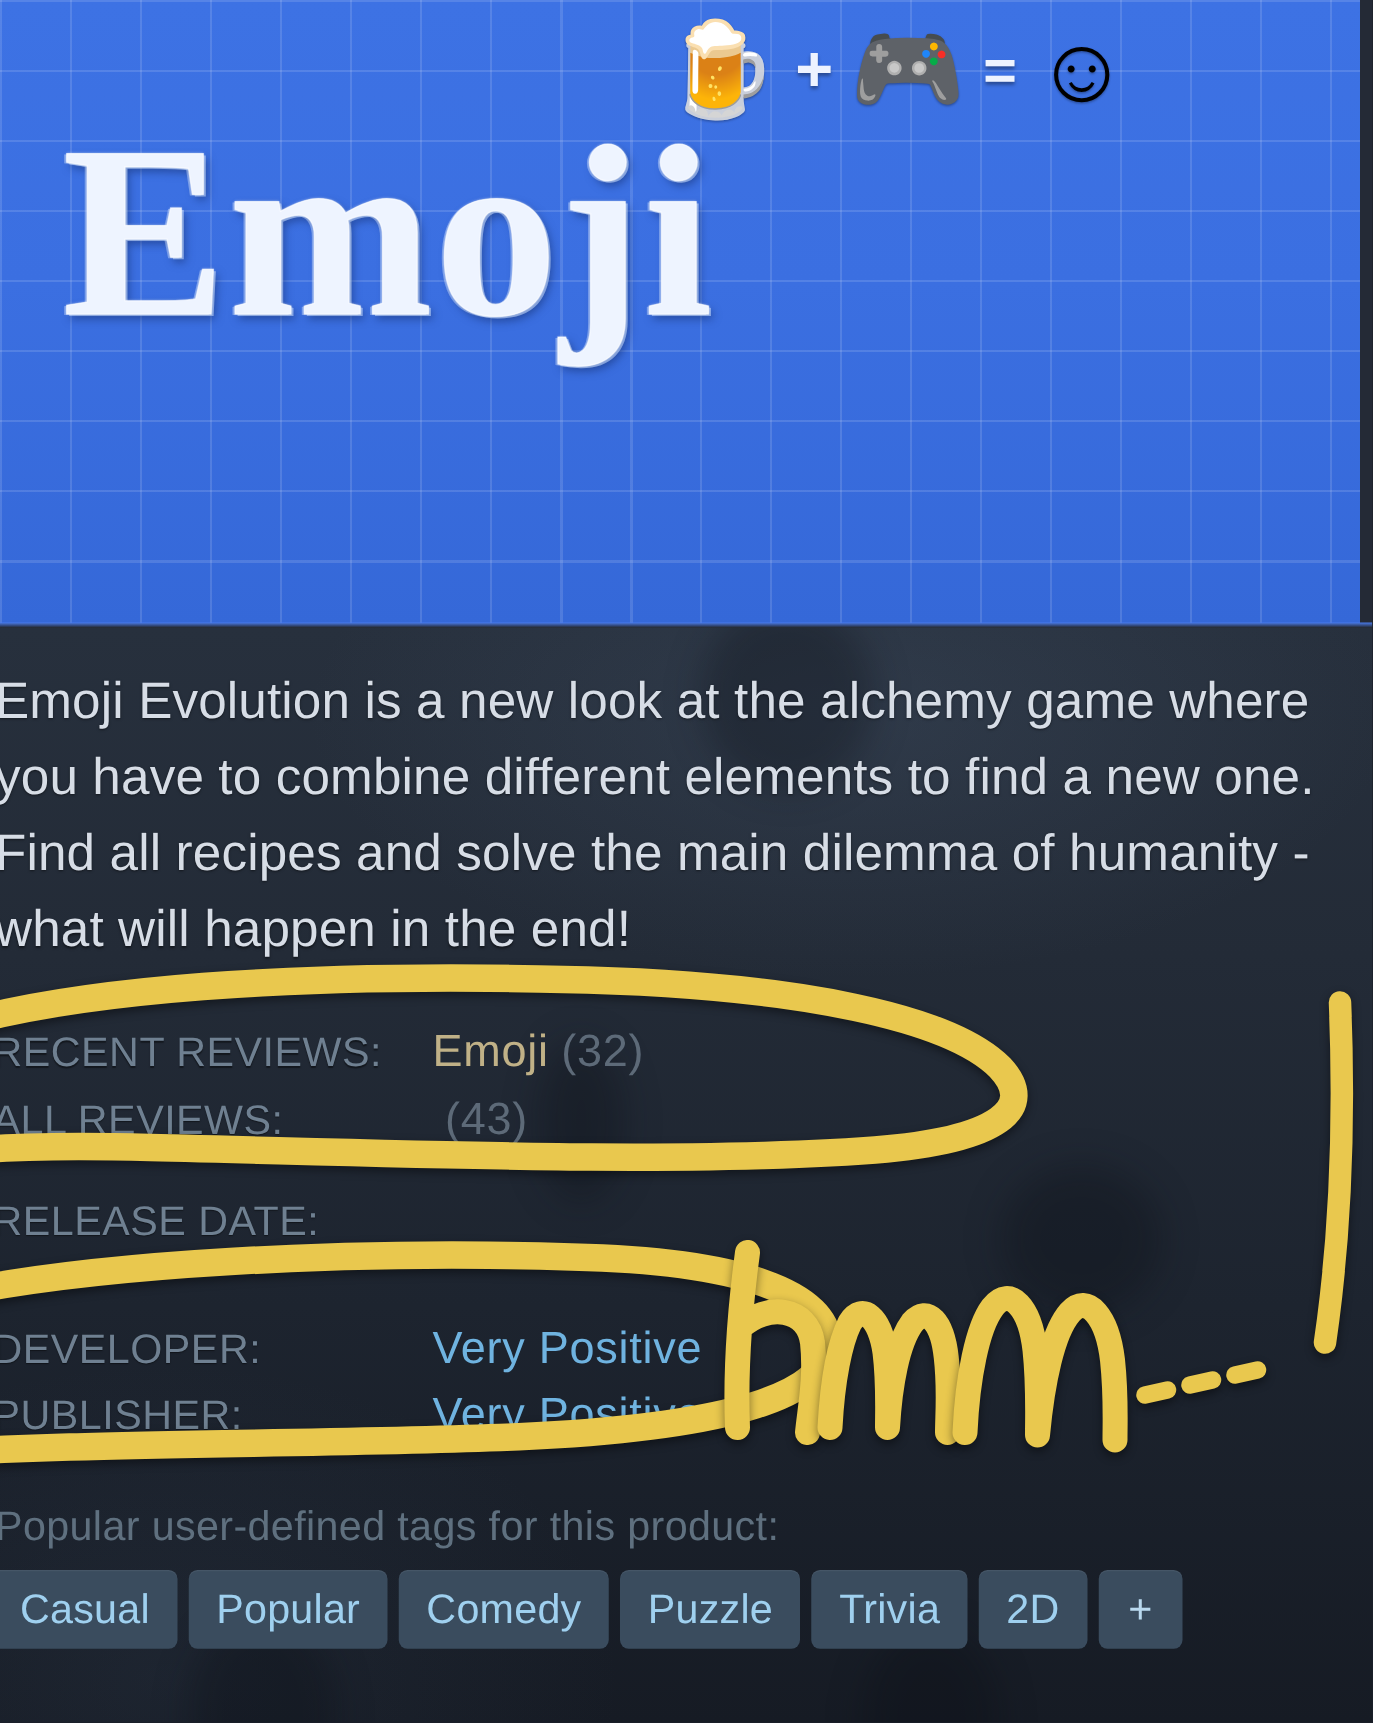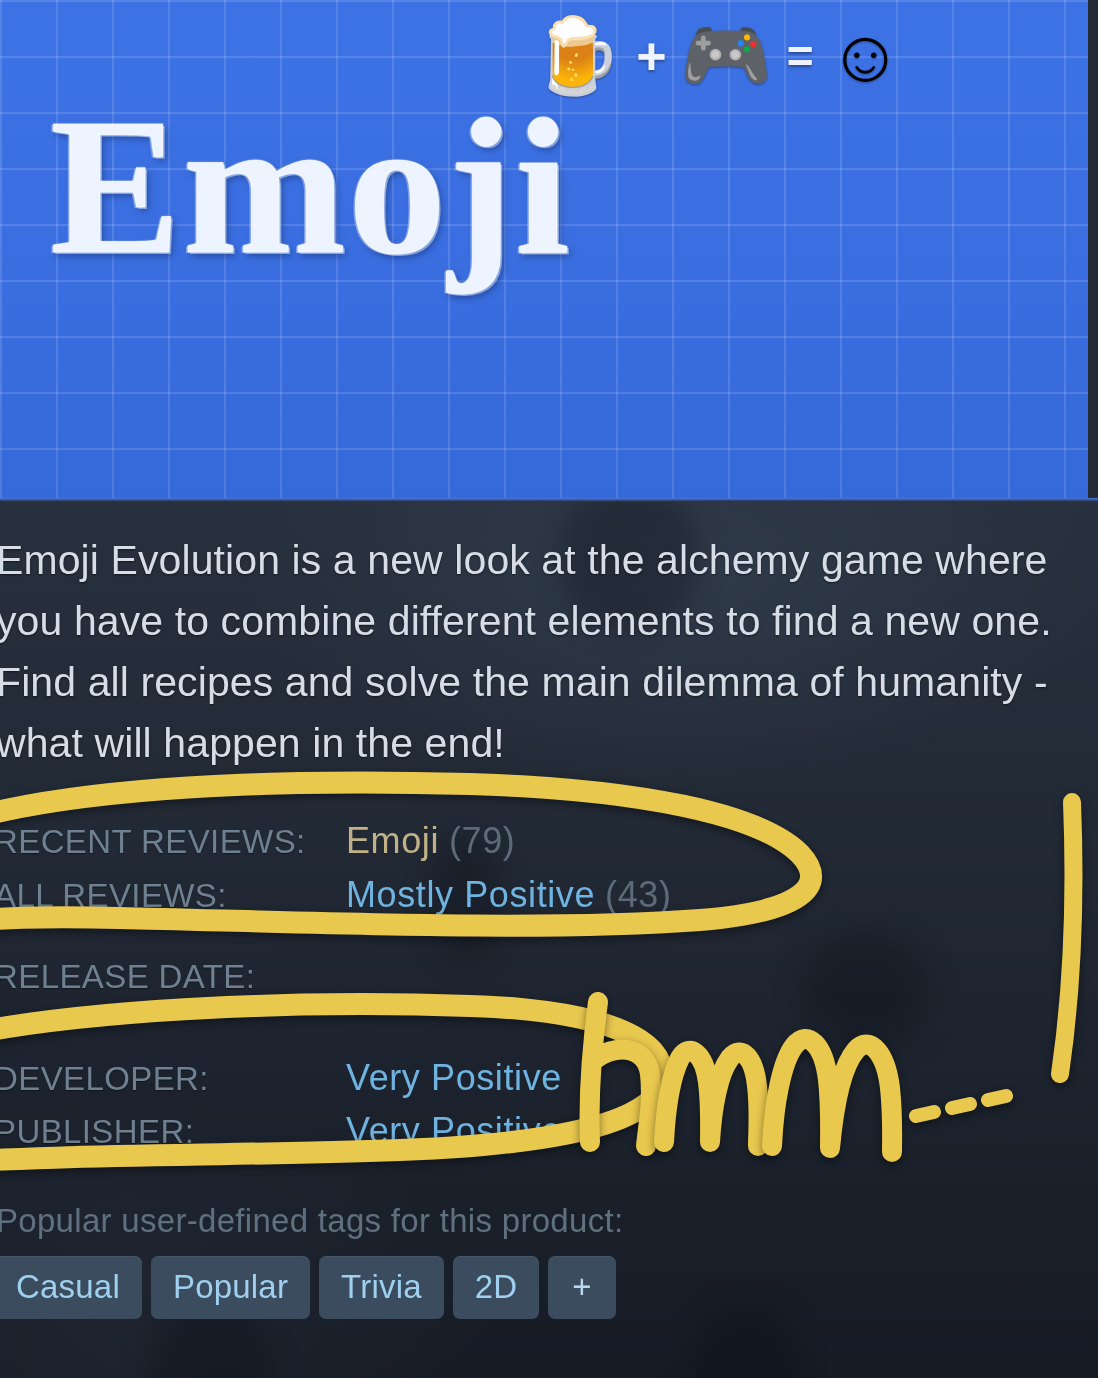--- a/index.html
+++ b/index.html
@@ -167,26 +167,25 @@
   <div class="smudge" style="left:430px; top:330px; width:70px; height:130px;"></div>
   <div class="smudge" style="left:800px; top:430px; width:130px; height:120px;"></div>
   <div class="smudge" style="left:150px; top:790px; width:120px; height:160px;"></div>
   <div class="smudge" style="left:690px; top:800px; width:110px; height:150px;"></div>
 
   <div id="desc">Emoji Evolution is a new look at the alchemy game where you have to combine different elements to find a new one. Find all recipes and solve the main dilemma of humanity - what will happen in the end!</div>
 
   <div class="info" id="row-recent">
     <span class="lbl">RECENT REVIEWS:</span>
     <span class="val mixed">Emoji</span>
-    <span class="count">(79)</span>
+    <span class="count">(32)</span>
   </div>
 
   <div class="info" id="row-all">
     <span class="lbl">ALL REVIEWS:</span>
-    <span class="val blue">Mostly Positive</span>
     <span class="count">(43)</span>
   </div>
 
   <div class="info" id="row-release">
     <span class="lbl">RELEASE DATE:</span>
   </div>
 
   <div class="info" id="row-dev">
     <span class="lbl">DEVELOPER:</span>
     <span class="val blue">Very Positive</span>
@@ -195,20 +194,22 @@
   <div class="info" id="row-pub">
     <span class="lbl">PUBLISHER:</span>
     <span class="val blue">Very Positive</span>
   </div>
 
   <div id="tags-label">Popular user-defined tags for this product:</div>
 
   <div id="tags">
     <span class="tag">Casual</span>
     <span class="tag">Popular</span>
+    <span class="tag">Comedy</span>
+    <span class="tag">Puzzle</span>
     <span class="tag">Trivia</span>
     <span class="tag">2D</span>
     <span class="tag plus">+</span>
   </div>
 </div>
 
 <div id="marker">
   <svg viewBox="0 0 1098 876" preserveAspectRatio="none">
 
     <path class="mk" stroke-width="22" d="M -70 330 C 40 286, 260 276, 470 282 C 640 287, 760 312, 800 352

